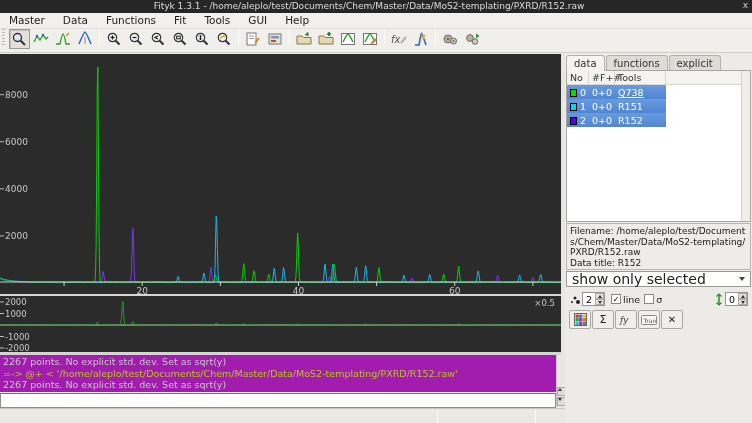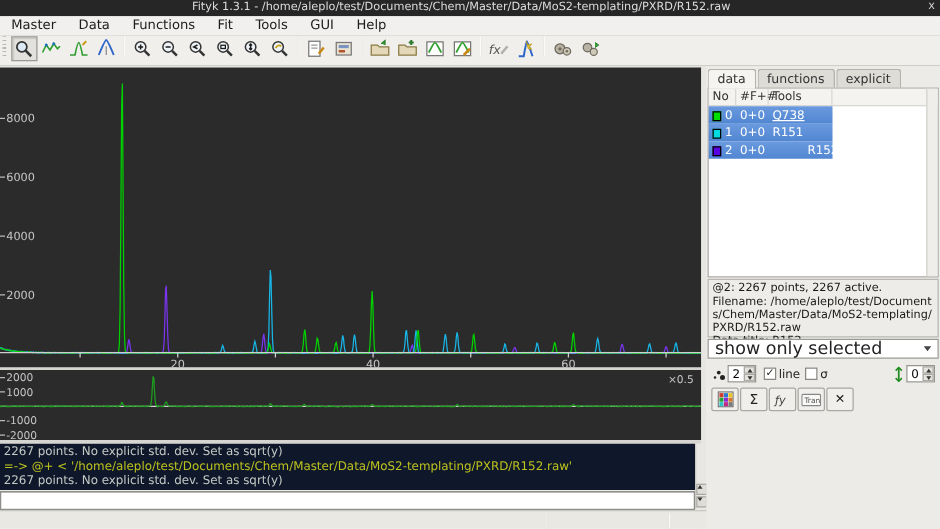--- a/index.html
+++ b/index.html
@@ -26,21 +26,21 @@
   .combo .cval { font-size:10px; color:#222; margin-right:6px; }
   .combo .arr { width:0; height:0; border-left:3.5px solid transparent; border-right:3.5px solid transparent; border-top:4px solid #444; margin:0 2px; }
 
   
   .mainplot { position:absolute; left:0; top:54px; width:561px; height:240px; background:#2b2b2b; }
   .sep-h { position:absolute; left:0; width:561px; background:#d6d5d1; }
   .auxplot { position:absolute; left:0; top:296px; width:561px; height:56px; background:#2b2b2b; }
   .sash-v { position:absolute; left:561px; top:53px; width:4px; height:370px; background:#e7e6e2; }
 
   
-  .console { position:absolute; left:0; top:355px; width:556px; height:37px; background:#0f172a; padding:1px 3px; overflow:hidden; }
+  .console { position:absolute; left:0; top:355px; width:556px; height:37px; background:#a21caf; padding:1px 3px; overflow:hidden; }
   .console .cline { font-size:9.5px; line-height:11.5px; white-space:nowrap; }
   .conscroll { position:absolute; left:556px; top:355px; width:9px; height:52px; background:#e8e7e3; border-left:1px solid #c9c8c3; }
   .conscroll .sbtn { position:absolute; left:0; width:9px; height:9px; background:#deddd8; border:1px solid #aaa9a4; font-size:5px; line-height:7px; text-align:center; color:#444; }
 
   
   .inputline { position:absolute; left:0; top:393px; width:556px; height:15px; }
   .inputline input { width:100%; height:100%; border:1px solid #8f8e8a; border-top:1px solid #6f6e6a; background:#fff; font-family:"DejaVu Sans", sans-serif; font-size:10px; padding:0 3px; }
 
   
   .statusbar { position:absolute; left:0; top:408px; width:752px; height:15px; background:#e9e8e3; border-top:1px solid #c8c7c2; font-size:9.5px; color:#333; }
@@ -354,28 +354,27 @@
             <div class="c" style="width:51px;text-decoration:underline;">Q738</div>
           </div>
           <div class="lrow sel">
             <div class="c" style="width:22px;"><span class="swatch" style="background:#00dce0;"></span>1</div>
             <div class="c" style="width:26px;">0+0</div>
             <div class="c" style="width:51px;">R151</div>
           </div>
           <div class="lrow sel">
             <div class="c" style="width:22px;"><span class="swatch" style="background:#5804e0;"></span>2</div>
             <div class="c" style="width:26px;">0+0</div>
-            <div class="c" style="width:51px;margin-left:28px;">R152</div>
+            <div class="c" style="width:51px;">R152</div>
           </div>
         </div>
       <div class="listscroll"></div>
     </div>
 
     <div class="infobox">
-      <div>@2: 2267 points, 2267 active.</div>
       <div class="wrap">Filename: /home/aleplo/test/Documents/Chem/Master/Data/MoS2-templating/PXRD/R152.raw</div>
       <div>Data title: R152</div>
     </div>
 
     <div class="filtercombo">
       <span class="fval">show only selected</span>
       <span class="arr"></span>
     </div>
 
     <div class="ctrlrow">

